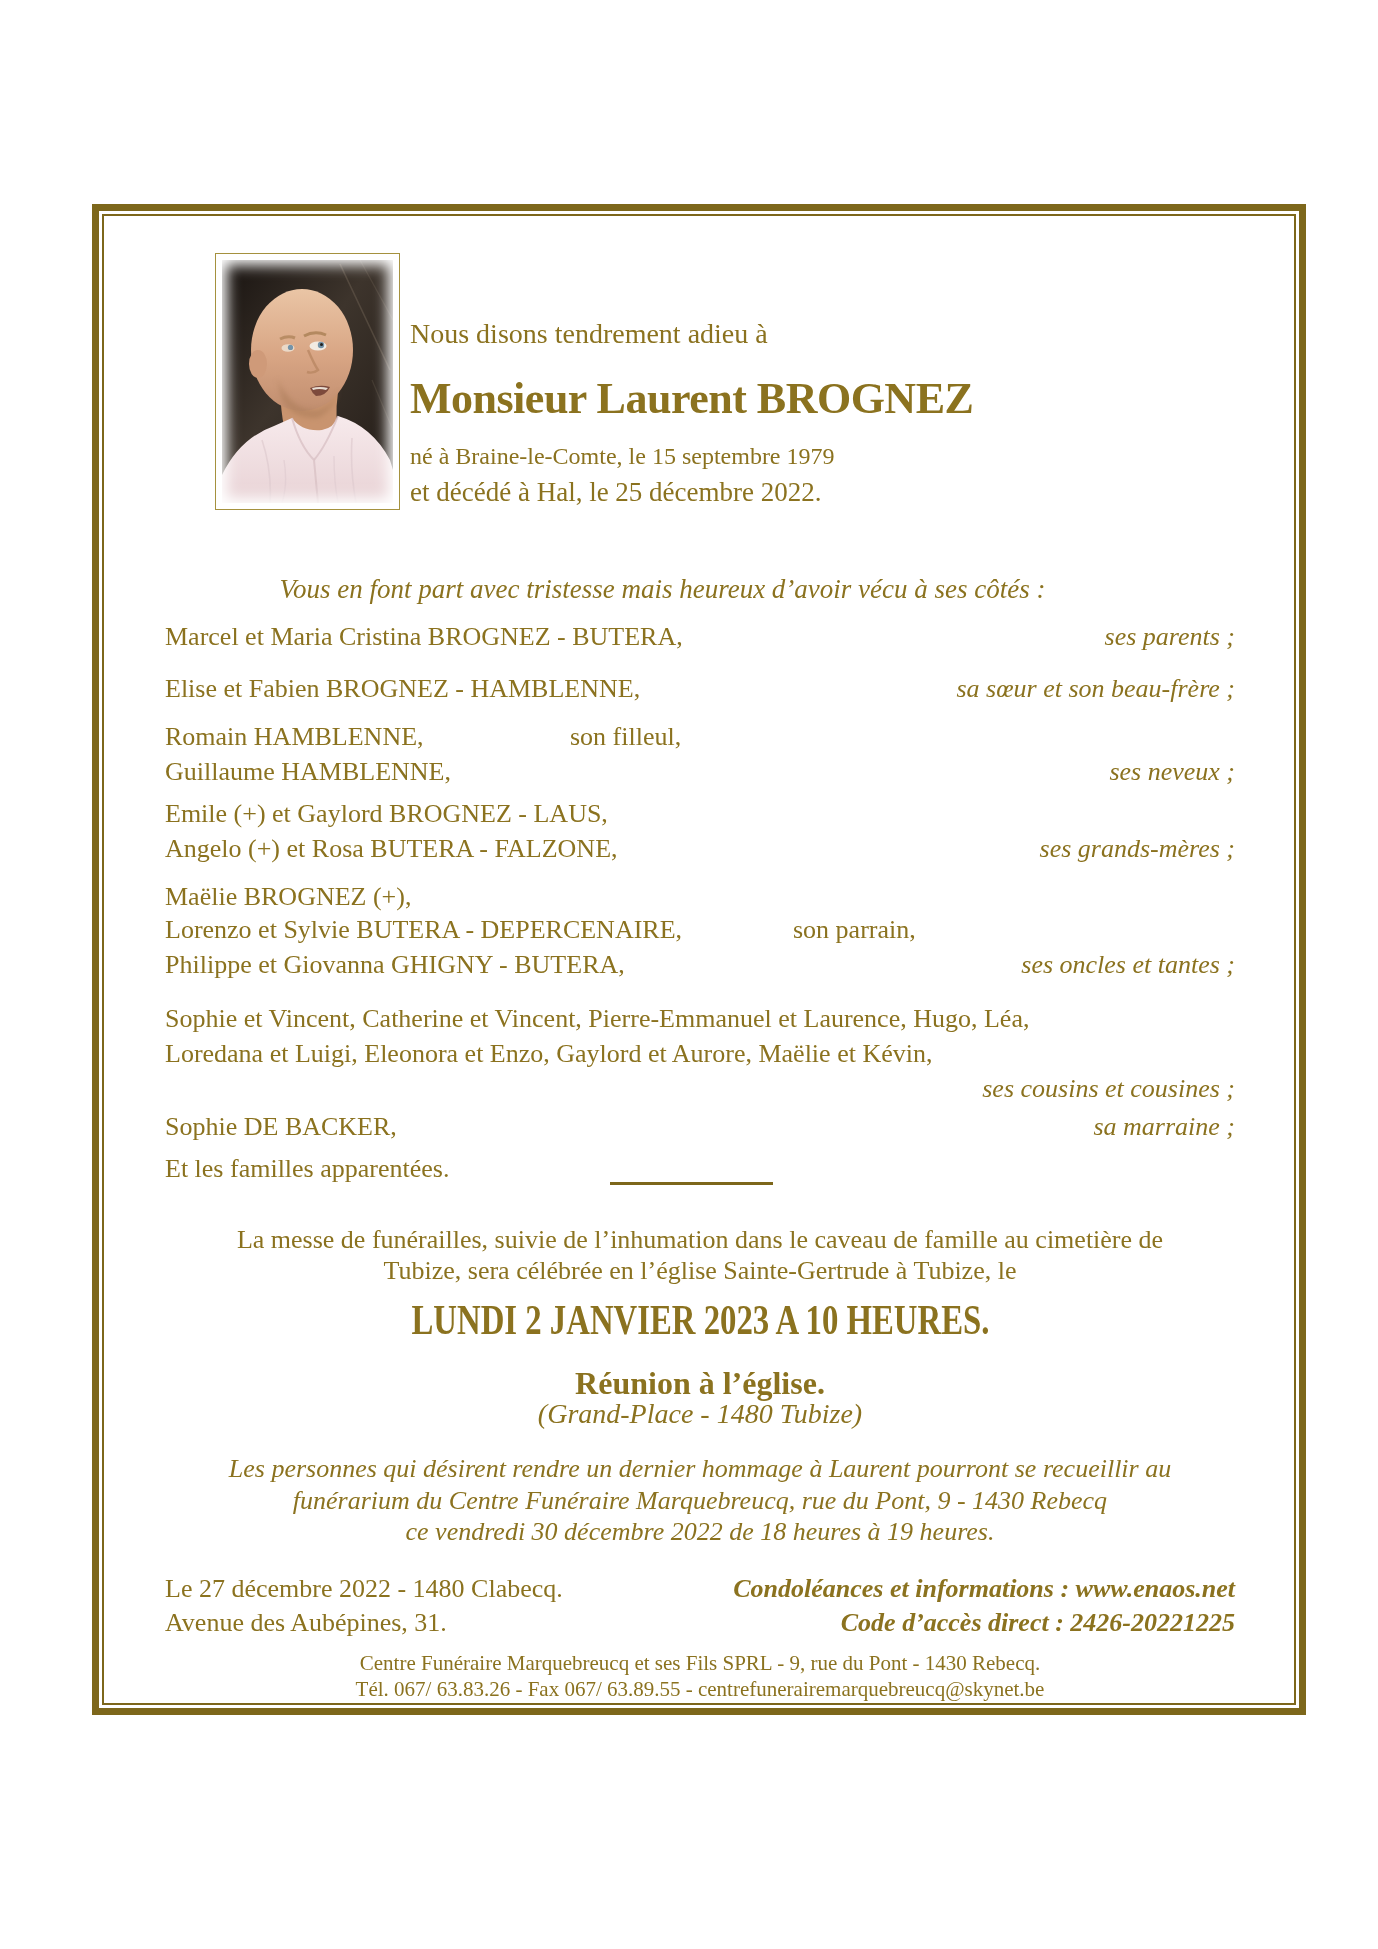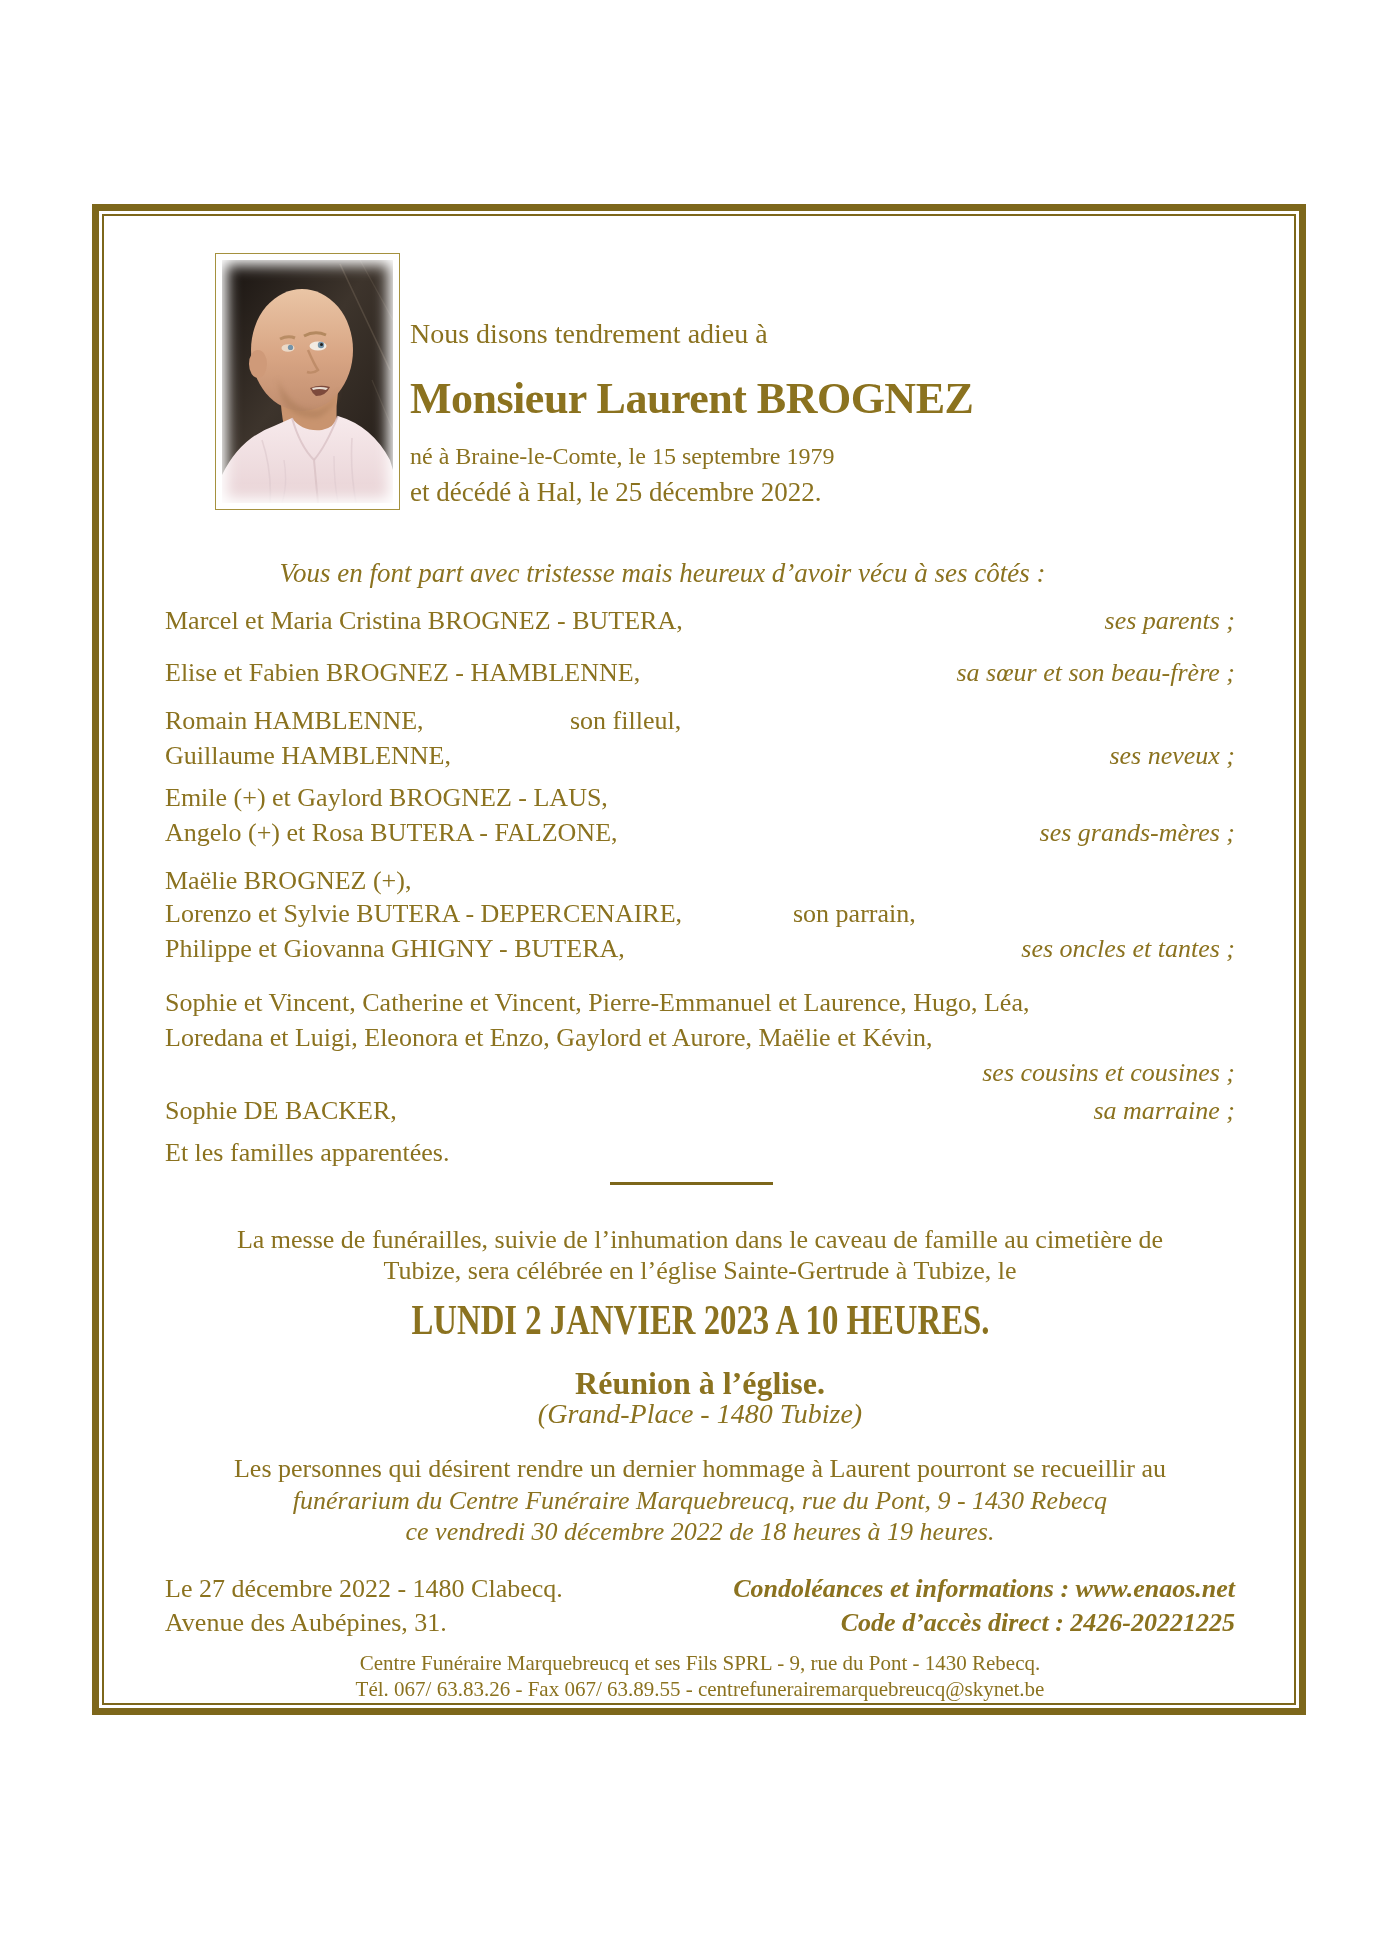--- a/index.html
+++ b/index.html
@@ -14,38 +14,38 @@
   .photo-frame{position:absolute;left:215px;top:253px;background:#fff;
         border:1px solid #a5913e;padding:6px;line-height:0;}
   
   .header-block{position:absolute;left:410px;top:318px;width:790px;}
   .h-intro{font-size:28px;line-height:32px;margin:0;}
   .h-name{font-size:44px;line-height:50px;margin:24px 0 0 0;font-weight:bold;letter-spacing:-0.5px;}
   .h-birth{font-size:24px;line-height:36px;margin:14px 0 0 0;}
   .h-death{font-size:27px;line-height:36px;margin:0;}
   
   .content{position:absolute;left:165px;top:0;width:1070px;}
-  .line{position:absolute;font-size:26px;line-height:30px;white-space:nowrap;width:100%;}
+  .line{position:absolute;font-size:26px;line-height:30px;white-space:nowrap;width:100%;margin-top:16px;}
   .intro-line{top:558px;width:995px;text-align:center;font-style:italic;font-size:27px;}
   .rel{position:absolute;right:0;font-style:italic;}
   .mid-filleul{position:absolute;left:405px;}
   .mid-parrain{position:absolute;left:628px;}
   .r1{top:606px}.r2{top:658px}.r3{top:706px}.r4{top:741px}
   .r5{top:783px}.r6{top:818px}.r7{top:866px}.r8{top:899px}
   .r9{top:934px}.r10{top:988px}.r11{top:1023px}.r12{top:1058px}
   .r13{top:1096px}.r14{top:1138px}
   .divider{position:absolute;left:445px;top:1182px;width:163px;border-top:3px solid #7d671b;}
   
   .center-line{position:absolute;left:0;width:100%;text-align:center;font-size:26px;line-height:30px;white-space:nowrap;}
   .messe1{top:1225px}.messe2{top:1256px}
   .lundi{top:1298px;font-size:42px;line-height:44px;font-weight:bold;}
   .lundi span{display:inline-block;transform:scaleX(0.78);transform-origin:center;}
   .reunion{top:1368px;font-size:32px;font-weight:bold;}
   .gplace{top:1399px;font-size:28px;font-style:italic;}
-  .pers1{top:1454px;text-align:center;}
+  .pers1{top:1454px;font-style:italic;text-align:center;}
   .pers2{top:1486px;font-style:italic;font-family:Liberation Serif, serif;}
   .pers3{top:1517px;font-style:italic;}
   
   .foot-left{position:absolute;left:165px;top:1572px;font-size:26px;line-height:34px;}
   .foot-right{position:absolute;right:143px;top:1572px;font-size:26px;line-height:34px;
         text-align:right;font-weight:bold;font-style:italic;}
   .foot-center1{top:1651px;font-size:21px;line-height:24px;}
   .foot-center2{top:1677px;font-size:21px;line-height:24px;}
   .page-center{position:absolute;left:165px;width:1070px;text-align:center;white-space:nowrap;font-family:Liberation Serif, serif;}
 </style>

